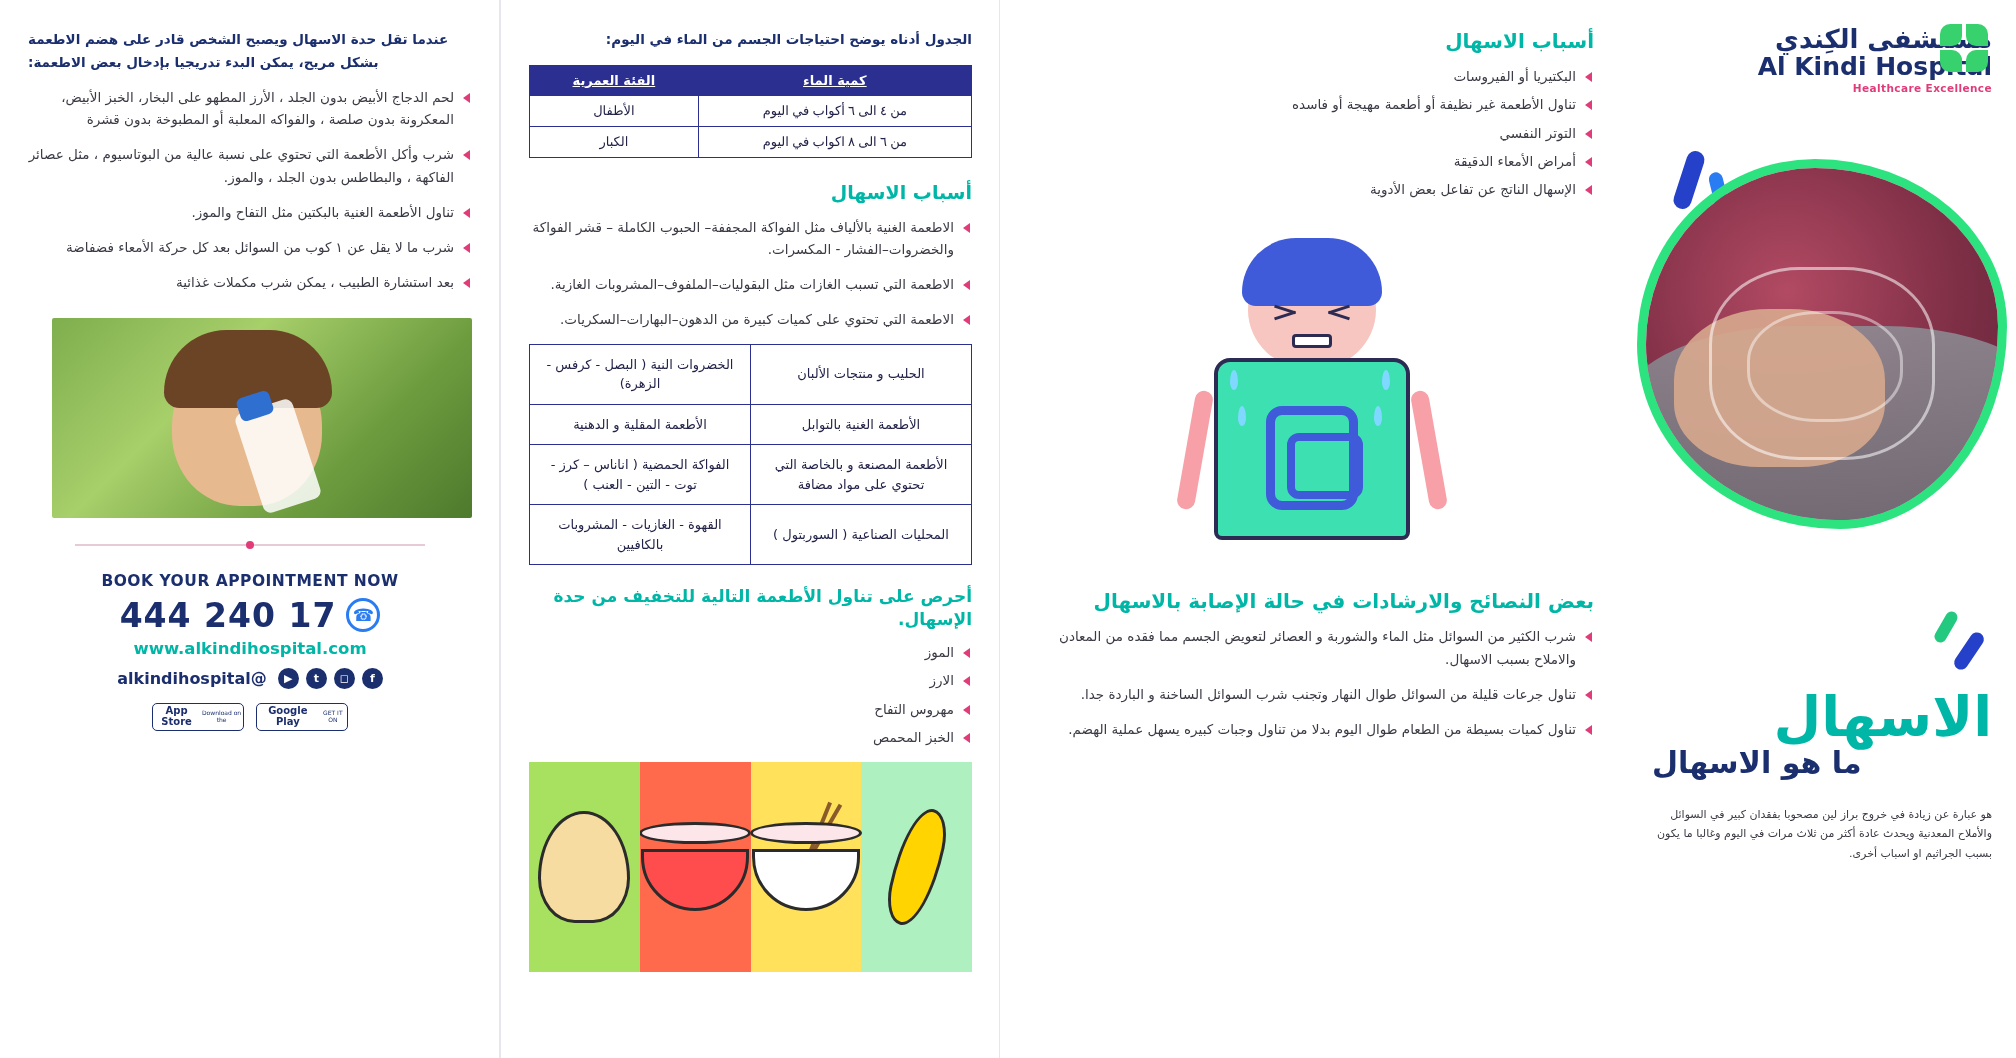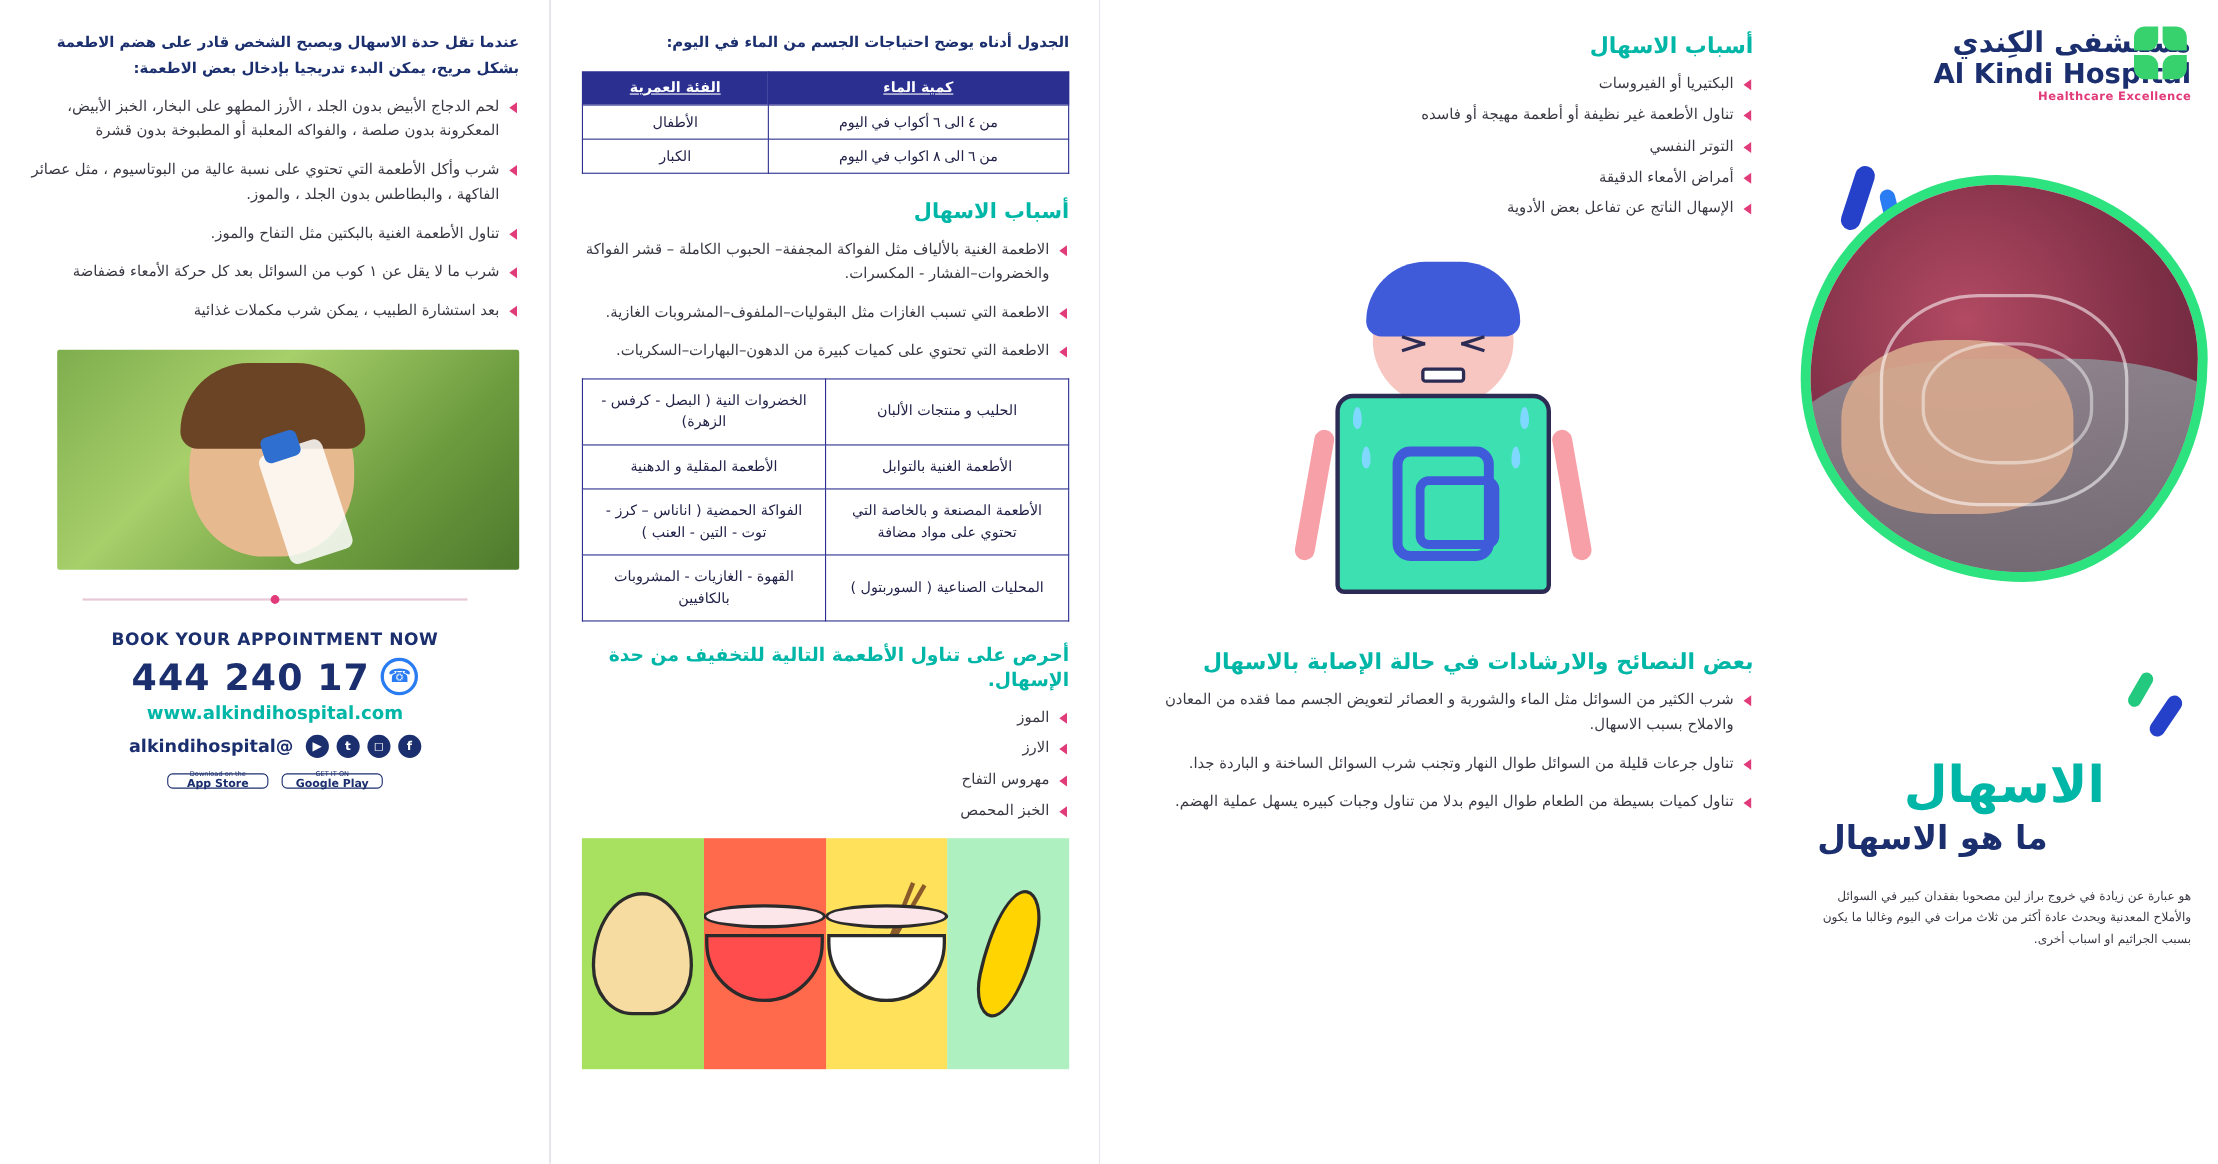--- a/index.html
+++ b/index.html
@@ -37,21 +37,21 @@
   .bullets li::before {
     content:"";
     position:absolute;
     right:2px; top:7px;
     width:0; height:0;
     border-top:5px solid transparent;
     border-bottom:5px solid transparent;
     border-right:7px solid #e23b7a;
   }
   .bullets.tight li { margin-bottom:6px; }
-  .para { font-size:13.5px; color:#3a3a45; line-height:1.7; text-align:right; margin:0 0 12px 0; }
+  .para { font-size:13.5px; color:#3a3a45; line-height:1.7; text-align:left; margin:0 0 12px 0; }
 
   
   #col-brand { right:0; width:392px; background:#ffffff; }
   .logo-wrap { position:absolute; top:24px; right:24px; text-align:right; }
   .logo-ar { font-size:26px; font-weight:bold; color:#1b2e6e; letter-spacing:0; }
   .logo-en { font-size:25px; font-weight:bold; color:#1b2e6e; line-height:1.05; }
   .logo-tag { font-size:10.5px; font-weight:bold; color:#e23b7a; margin-top:2px; letter-spacing:.4px; }
   .logo-mark { position:absolute; top:22px; right:-0px; }
   .leaf { position:absolute; width:22px; height:22px; background:#37d26d; }
   .leaf.a { border-radius:10px 0 10px 0; }
@@ -91,22 +91,22 @@
     border:3px solid rgba(255,255,255,.45);
     border-radius:45%;
   }
   .swoosh1 { position:absolute; top:150px; right:318px; width:18px; height:60px; background:#2540c9; border-radius:12px; transform:rotate(18deg); }
   .swoosh2 { position:absolute; top:172px; right:290px; width:14px; height:40px; background:#2a7cf2; border-radius:10px; transform:rotate(-14deg); }
   .swoosh3 { position:absolute; top:630px; right:40px; width:14px; height:42px; background:#2540c9; border-radius:10px; transform:rotate(34deg); }
   .swoosh4 { position:absolute; top:610px; right:64px; width:12px; height:34px; background:#23c97e; border-radius:10px; transform:rotate(30deg); }
 
   .title-main {
     position:absolute; top:690px; right:24px; width:340px;
-    text-align:center;
-    font-size:46px; font-weight:bold; color:#00b6a6; line-height:1;
+    text-align:right;
+    font-size:55px; font-weight:bold; color:#00b6a6; line-height:1;
   }
   .title-sub {
     position:absolute; top:748px; right:24px; width:340px;
     text-align:left;
     font-size:30px; font-weight:bold; color:#1b2e6e; line-height:1;
   }
   .title-para {
     position:absolute; top:805px; right:24px; width:340px;
     font-size:11px; color:#3a3a45; line-height:1.75; text-align:right;
   }
@@ -187,22 +187,22 @@
     width:34px; height:34px; border:3px solid #2a7cf2; border-radius:50%;
     display:flex; align-items:center; justify-content:center; color:#2a7cf2; font-size:17px;
   }
   .phone-num { font-size:33px; font-weight:bold; color:#1b2e6e; letter-spacing:1px; }
   .web { color:#00b6a6; font-weight:bold; font-size:16.5px; margin-top:4px; }
   .social { display:flex; align-items:center; justify-content:center; gap:7px; margin-top:10px; }
   .sic { width:21px; height:21px; border-radius:50%; background:#1b2e6e; color:#fff; font-size:11px; display:flex; align-items:center; justify-content:center; font-weight:bold; }
   .handle { color:#1b2e6e; font-weight:bold; font-size:16px; margin-right:4px; }
   .stores { display:flex; justify-content:center; gap:12px; margin-top:14px; }
   .store {
-    width:92px; height:14px; border:1.5px solid #1b2e6e; border-radius:5px;
-    display:flex; flex-direction:column; justify-content:center; align-items:center;
+    width:92px; height:28px; border:1.5px solid #1b2e6e; border-radius:5px;
+    display:flex; flex-direction:row; justify-content:center; align-items:center;
     color:#1b2e6e; line-height:1.05;
   }
   .store .s1 { font-size:6px; }
   .store .s2 { font-size:10px; font-weight:bold; }
 
   .divider-vert { position:absolute; top:0; bottom:0; width:1px; background:#e6e6ee; }
 </style>
 </head>
 <body>
 

